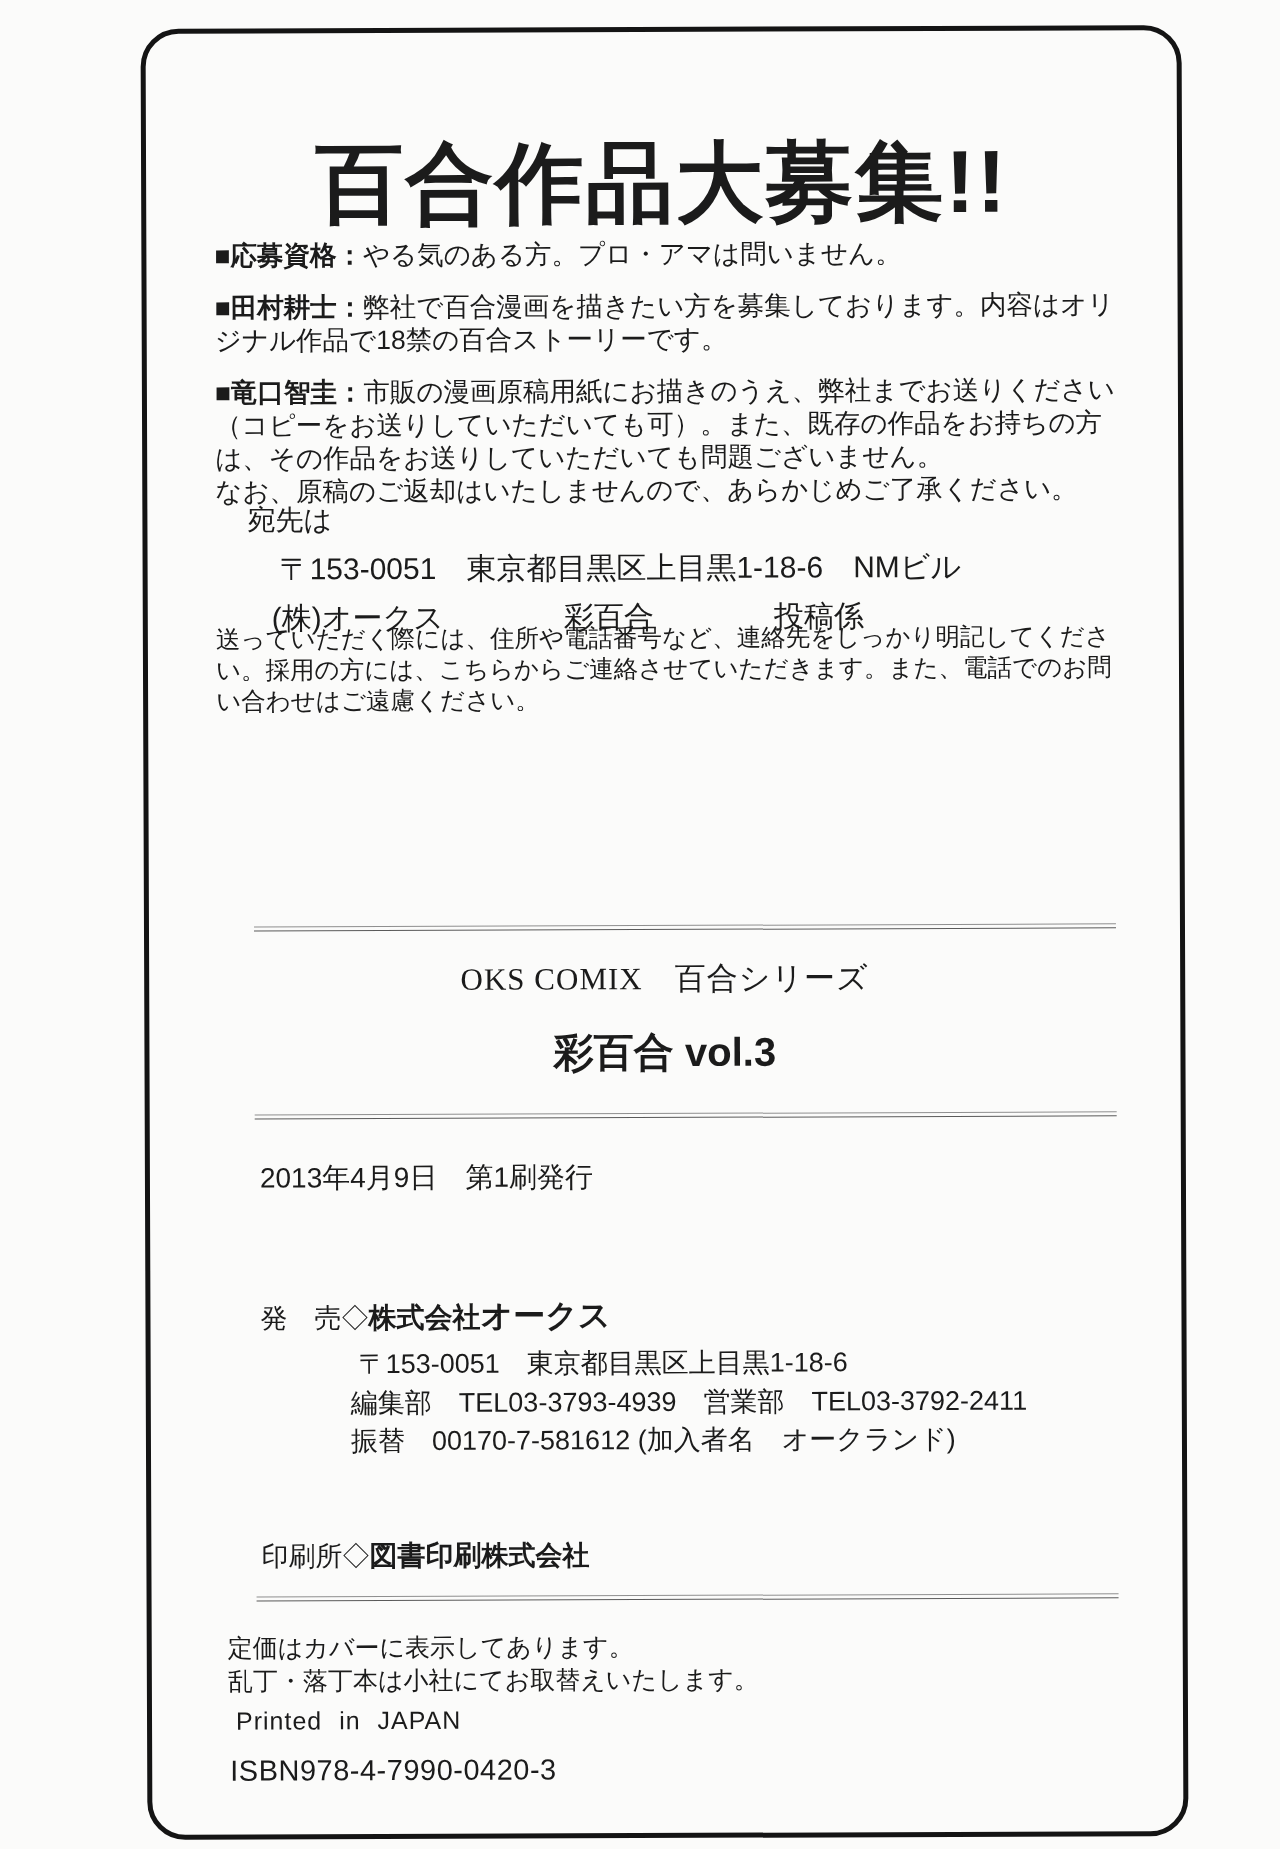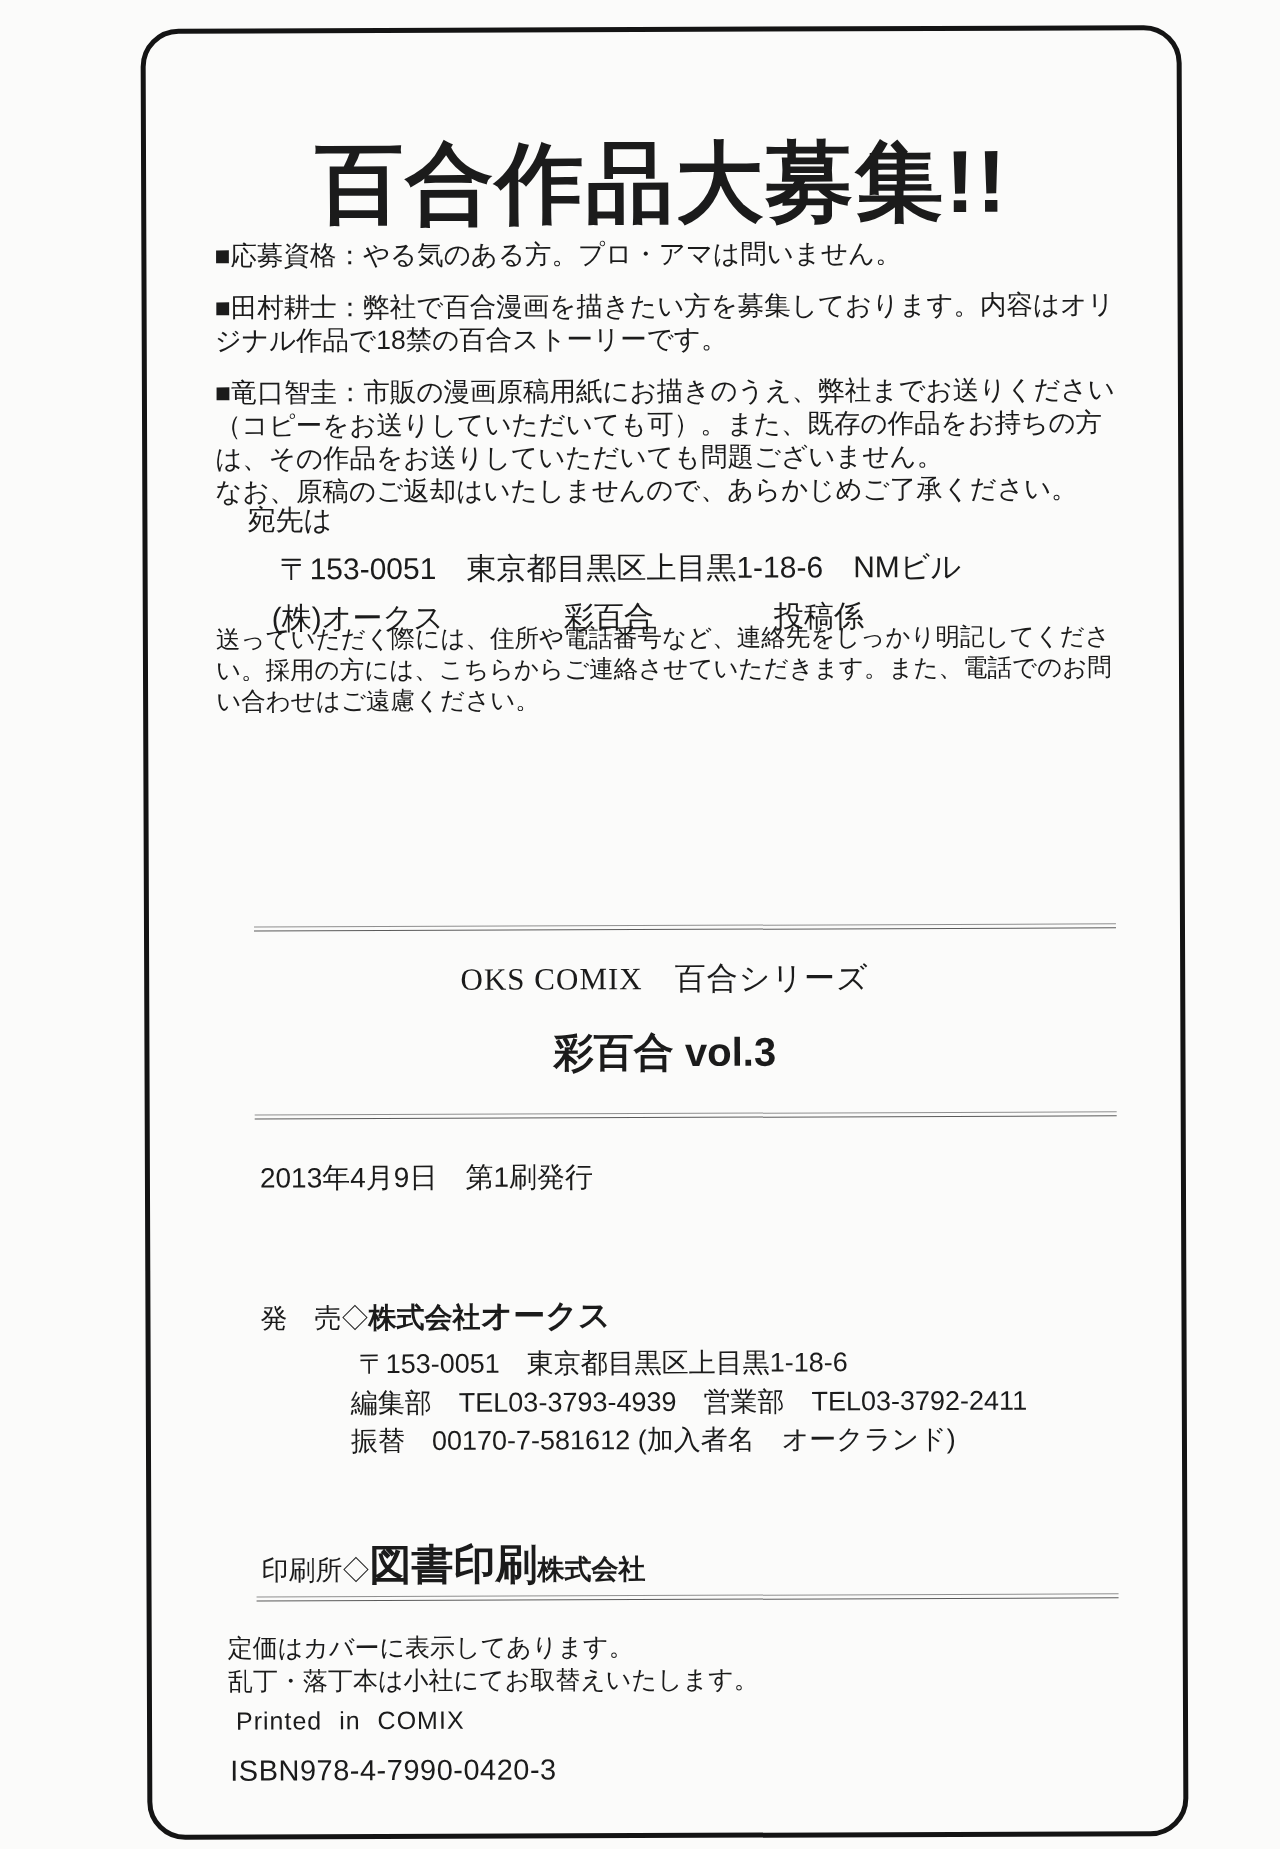--- a/index.html
+++ b/index.html
@@ -36,21 +36,21 @@
     white-space: nowrap;
   }
   .bullets {
     top: 206px;
     left: 68px;
     width: 902px;
     font-size: 26.5px;
     line-height: 33px;
   }
   .bullet { margin-bottom: 19px; }
-  .bullet b { font-weight: 400; margin-top: 20px; }
+  .bullet b { font-weight: 700; margin-top: 20px; }
   .addr-block { top: 468px; left: 100px; font-size: 28px; }
   .addr-line1 { margin-top: 10px; margin-left: 32px; font-size: 30px; }
   .addr-line2 { margin-top: 8px;  margin-left: 24px; font-size: 30px; }
   .note {
     top: 590px;
     left: 68px;
     width: 910px;
     font-size: 24.5px;
     line-height: 31px;
   }
@@ -86,21 +86,21 @@
   .c-pub     { top: 1198px; left: 110px; }
   .c-sell    { top: 1262px; left: 110px; }
   .c-addr    { top: 1313px; left: 208px; }
   .c-tel     { top: 1352px; left: 200px; }
   .c-furi    { top: 1390px; left: 200px; }
   .c-design  { top: 1449px; left: 110px; }
   .c-print   { top: 1504px; left: 110px; }
   .name-bold   { font-weight: 900; font-size: 31px; }
   .co-small    { font-weight: 900; font-size: 28px; }
   .co-big      { font-weight: 900; font-size: 32px; }
-  .print-big   { font-weight: 900; font-size: 42px; margin-top: 23px; }
+  .print-big   { font-weight: 900; font-size: 28px; margin-top: 23px; }
   .print-small { font-weight: 900; font-size: 27px; }
   .f-price  { top: 1598px; left: 76px; font-size: 25px; }
   .f-defect { top: 1631px; left: 76px; font-size: 25px; }
   .f-printed{ top: 1673px; left: 84px; font-size: 25px; word-spacing: 9px; letter-spacing: 1px; }
   .f-isbn   { top: 1721px; left: 78px; font-size: 29px; letter-spacing: 0.5px; }
 </style>
 </head>
 <body>
 
 <div class="sheet">
@@ -148,16 +148,16 @@
 
 
   <div class="abs colophon c-print">
     <span>印刷所</span><span>◇</span><span class="print-big">図書印刷</span><span class="print-small">株式会社</span>
   </div>
 
   <div class="abs rule rule3"></div>
 
   <div class="abs f-price">定価はカバーに表示してあります。</div>
   <div class="abs f-defect">乱丁・落丁本は小社にてお取替えいたします。</div>
-  <div class="abs f-printed">Printed in COMIX</div>
+  <div class="abs f-printed">Printed in JAPAN</div>
   <div class="abs f-isbn">ISBN978-4-7990-0420-3</div>
 
 </div>
 
 </body></html>

